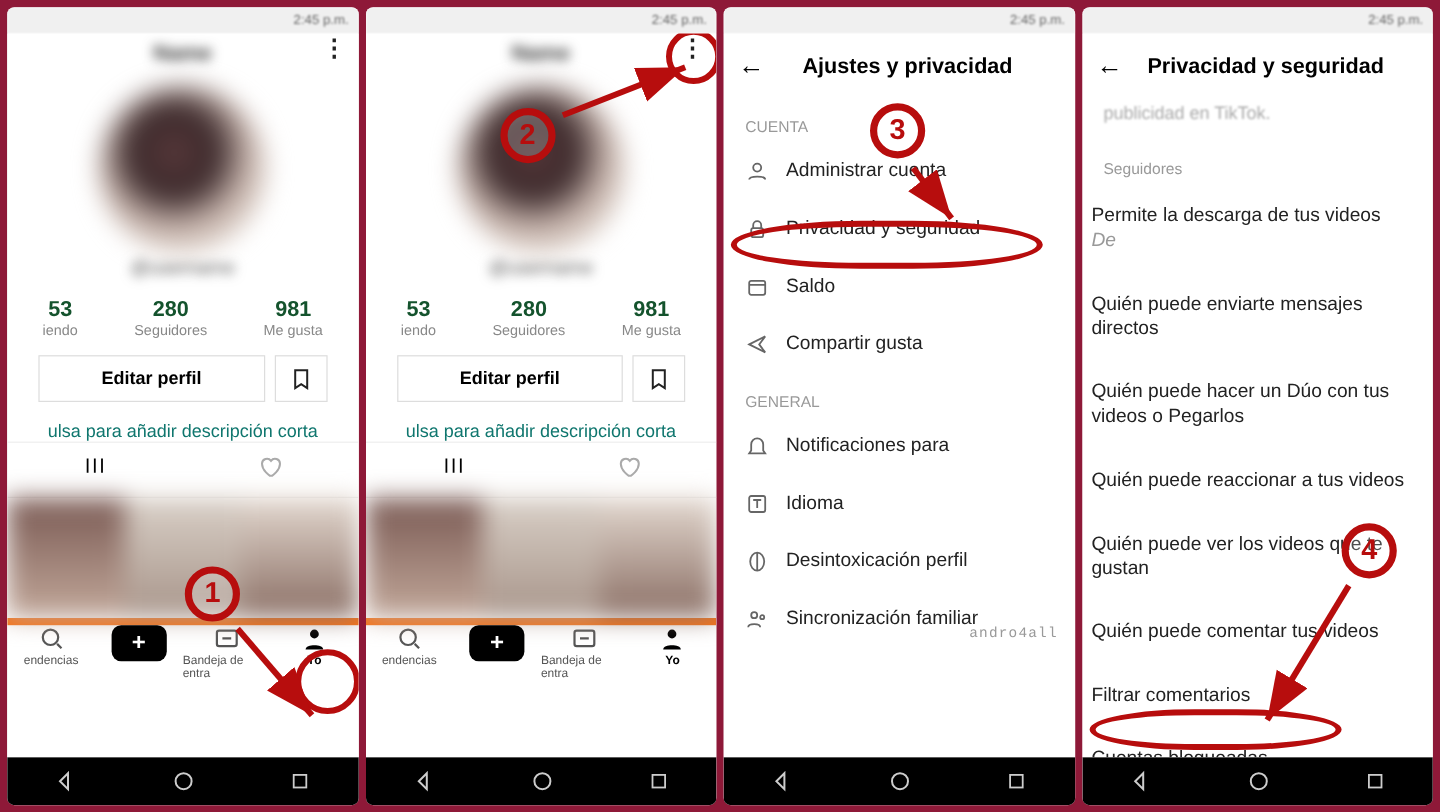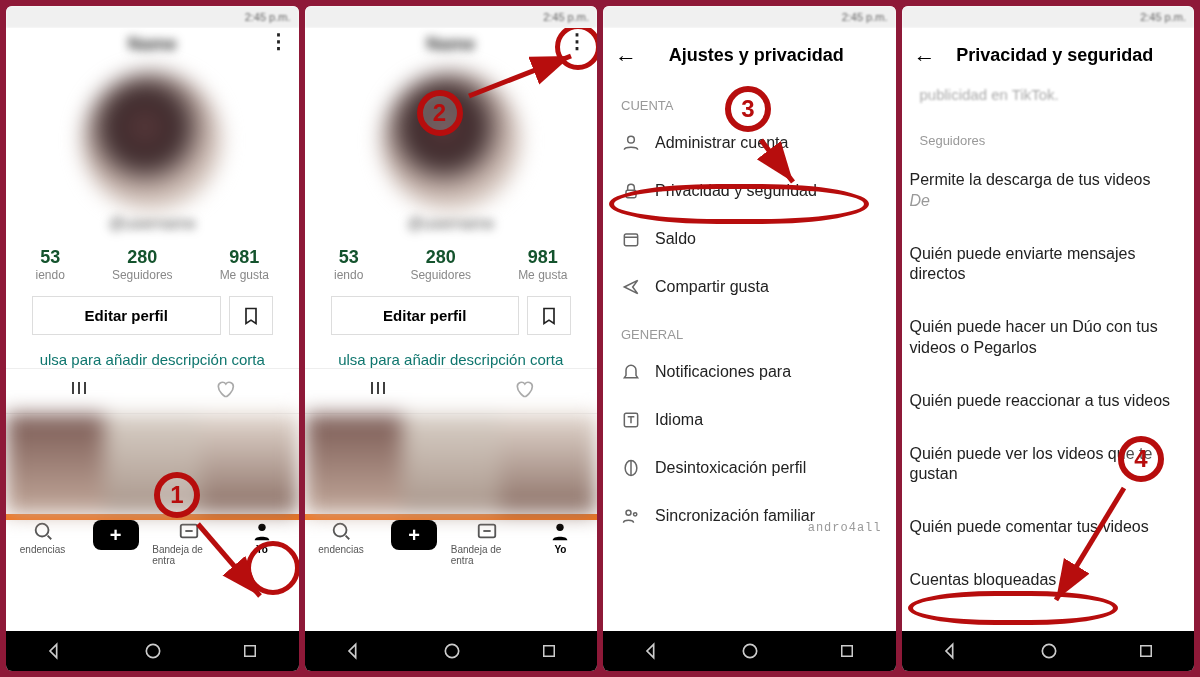--- a/index.html
+++ b/index.html
@@ -371,20 +371,21 @@
     <div class="privacy-list">
       <div class="prow download">
           <span>Permite la descarga de tus videos</span>
           <span class="val">De</span>
         </div>
       <div class="prow">Quién puede enviarte mensajes directos</div>
       <div class="prow">Quién puede hacer un Dúo con tus videos o Pegarlos</div>
       <div class="prow">Quién puede reaccionar a tus videos</div>
       <div class="prow">Quién puede ver los videos que te gustan</div>
       <div class="prow">Quién puede comentar tus videos</div>
+      <div class="prow">Filtrar comentarios</div>
       <div class="prow">Cuentas bloqueadas</div>
     </div>
 
     <div class="anno-circle-num" style="right:30px; top:408px;">
         <span>4</span>
       </div>
     <div class="anno-ring" style="left:6px; bottom:6px; width:210px; height:34px; border-radius:50%/60%;"></div>
     <svg class="arrow" style="right:56px; top:454px;" width="100" height="130">
         <defs>
           <marker id="ah4" markerWidth="10" markerHeight="10" refX="8" refY="3" orient="auto">

